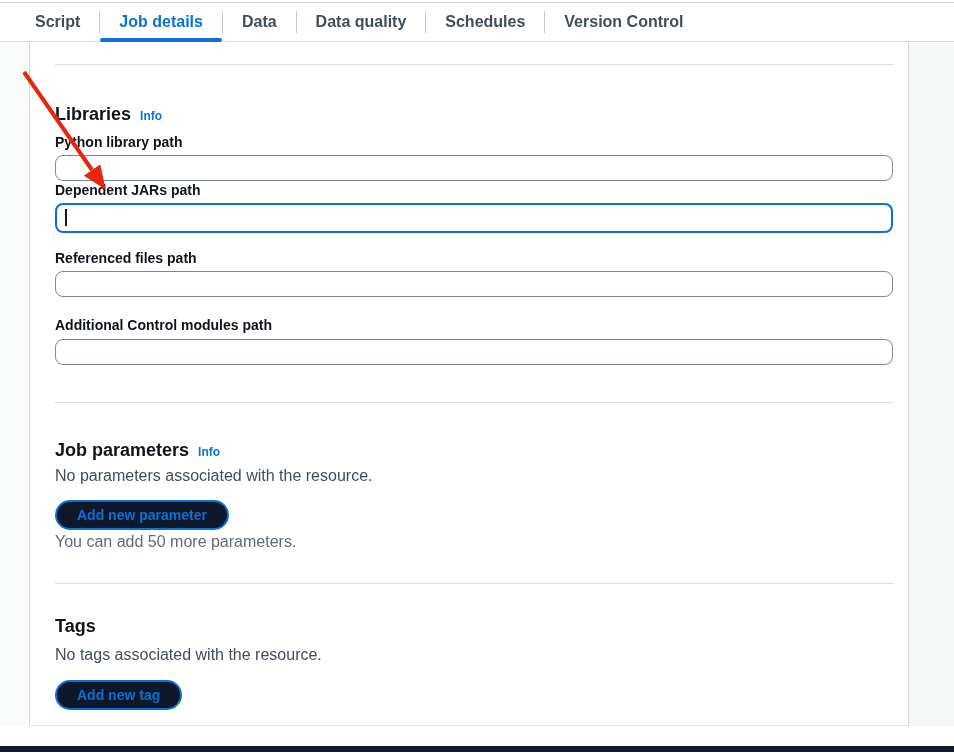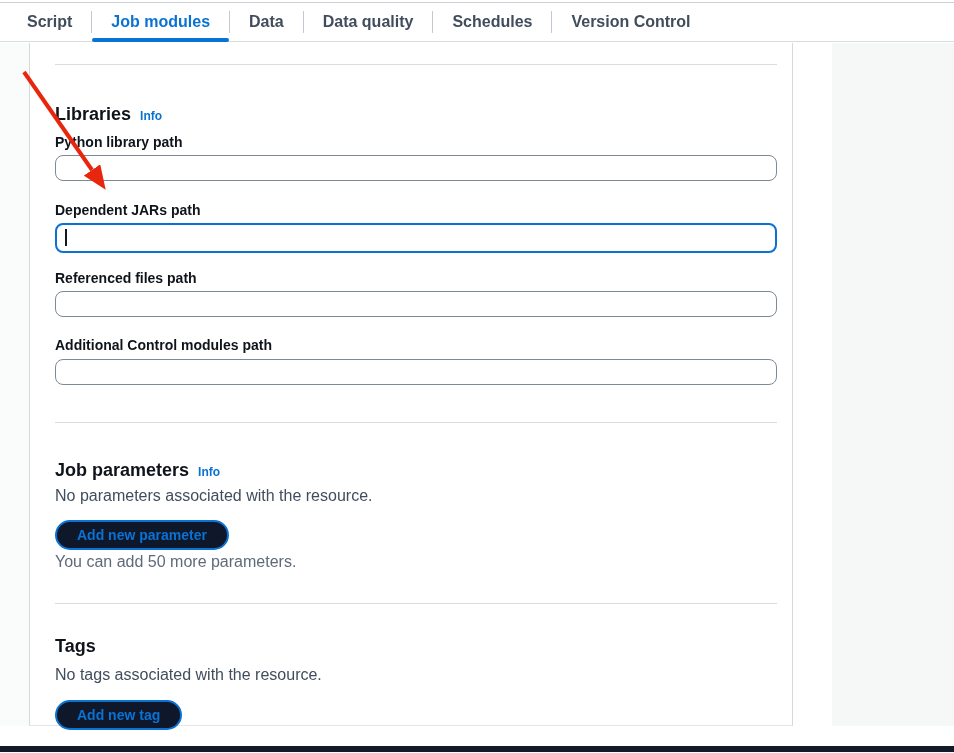--- a/index.html
+++ b/index.html
@@ -10,41 +10,41 @@
     -webkit-font-smoothing:antialiased;
   }
 
   
   .tabbar{
     position:absolute;top:2px;left:0;right:0;height:40px;
     background:#ffffff;
     border-top:1px solid #ccd2d8;
     border-bottom:1px solid #d8dce0;
     display:flex;align-items:center;
-    padding-left:8px;box-sizing:border-box;
+    padding-left:16px;box-sizing:border-box;
   }
   .tab{
     position:relative;height:100%;display:flex;align-items:center;
     padding:0 19px;font-size:16px;font-weight:700;color:#414d5c;
     cursor:pointer;white-space:nowrap;
   }
   .tab.active{color:#0972d3;}
   .tab.active::after{
     content:"";position:absolute;left:0;right:0;bottom:-1px;height:4px;
     background:#0972d3;border-radius:2px;
   }
   .tab-sep{width:1px;height:22px;background:#c3cad2;flex:0 0 auto;}
 
   
   .gutter-left{position:absolute;left:0;top:43px;width:29px;height:683px;background:#fafbfb;}
   .gutter-right{position:absolute;left:832px;top:43px;width:122px;height:683px;background:#f6f7f7;}
 
   
   .panel{
-    position:absolute;left:29px;top:43px;width:764px;height:683px;
+    position:absolute;left:29px;top:43px;width:880px;height:683px;
     background:#ffffff;box-sizing:border-box;
     border-left:1px solid #d5d9d9;border-right:1px solid #d5d9d9;border-bottom:1px solid #e3e6e9;
     padding:0 15px 0 25px;
   }
   .divider{height:1px;background:#d8dee0;border:none;margin:0;}
   .divider.d1{margin-top:21px;}
   .divider.d2{margin-top:37px;}
   .divider.d3{margin-top:33px;}
 
   .section-heading{
@@ -53,21 +53,21 @@
   }
   .h1{margin-top:38px;}
   .h2{margin-top:36px;}
   .h3{margin-top:31px;}
   .info-link{font-size:12px;font-weight:700;color:#0972d3;cursor:pointer;text-decoration:none;text-align:center;}
 
   .field-label{
     display:block;font-size:14px;line-height:18px;font-weight:700;color:#0f141a;
   }
   .lbl1{margin-top:6px;}
-  .lbl2{margin-top:20px;}
+  .lbl2{}
   .lbl3{margin-top:16px;}
   .lbl4{margin-top:19px;}
 
   .input-wrap{position:relative;}
   .text-input{
     display:block;width:100%;box-sizing:border-box;height:26px;
     border:1px solid #7d8998;border-radius:8px;background:#ffffff;
     font-family:"Liberation Sans",sans-serif;font-size:14px;color:#0f141a;
     padding:0 8px;outline:none;margin:0;
   }
@@ -106,21 +106,21 @@
 </style>
 </head>
 <body>
 
 <div class="tabbar">
   <div class="tab">
     <span>Script</span>
   </div>
   <div class="tab-sep"></div>
   <div class="tab active">
-    <span>Job modules</span>
+    <span>Job details</span>
   </div>
   <div class="tab-sep"></div>
   <div class="tab">
     <span>Data</span>
   </div>
   <div class="tab-sep"></div>
   <div class="tab">
     <span>Data quality</span>
   </div>
   <div class="tab-sep"></div>

